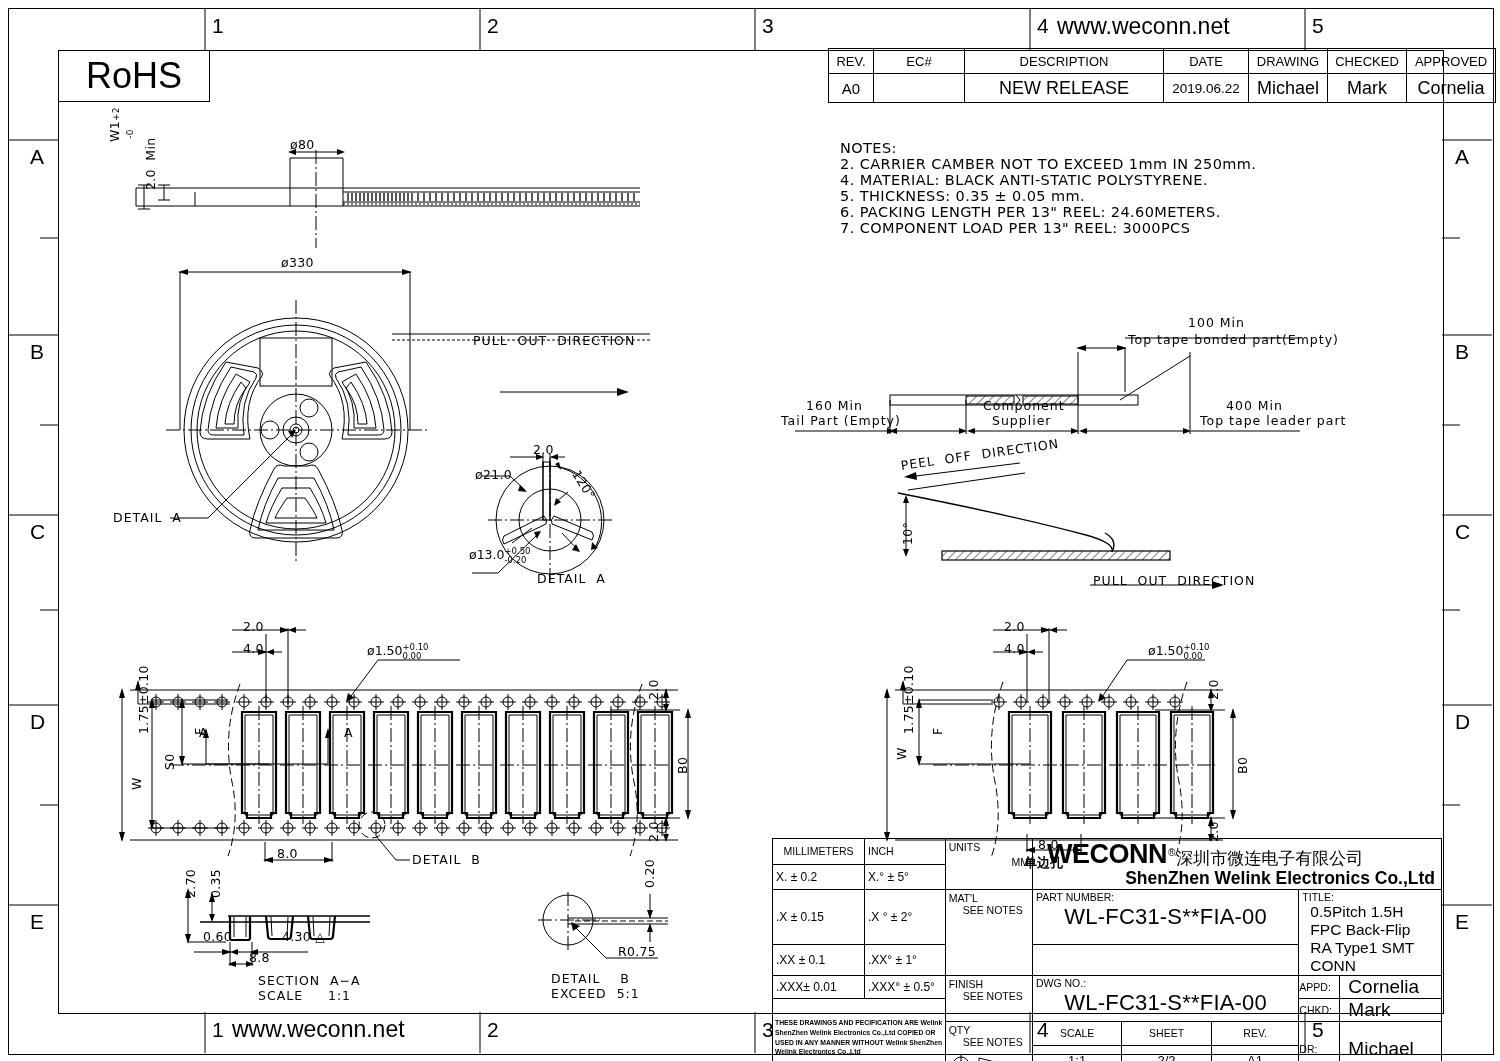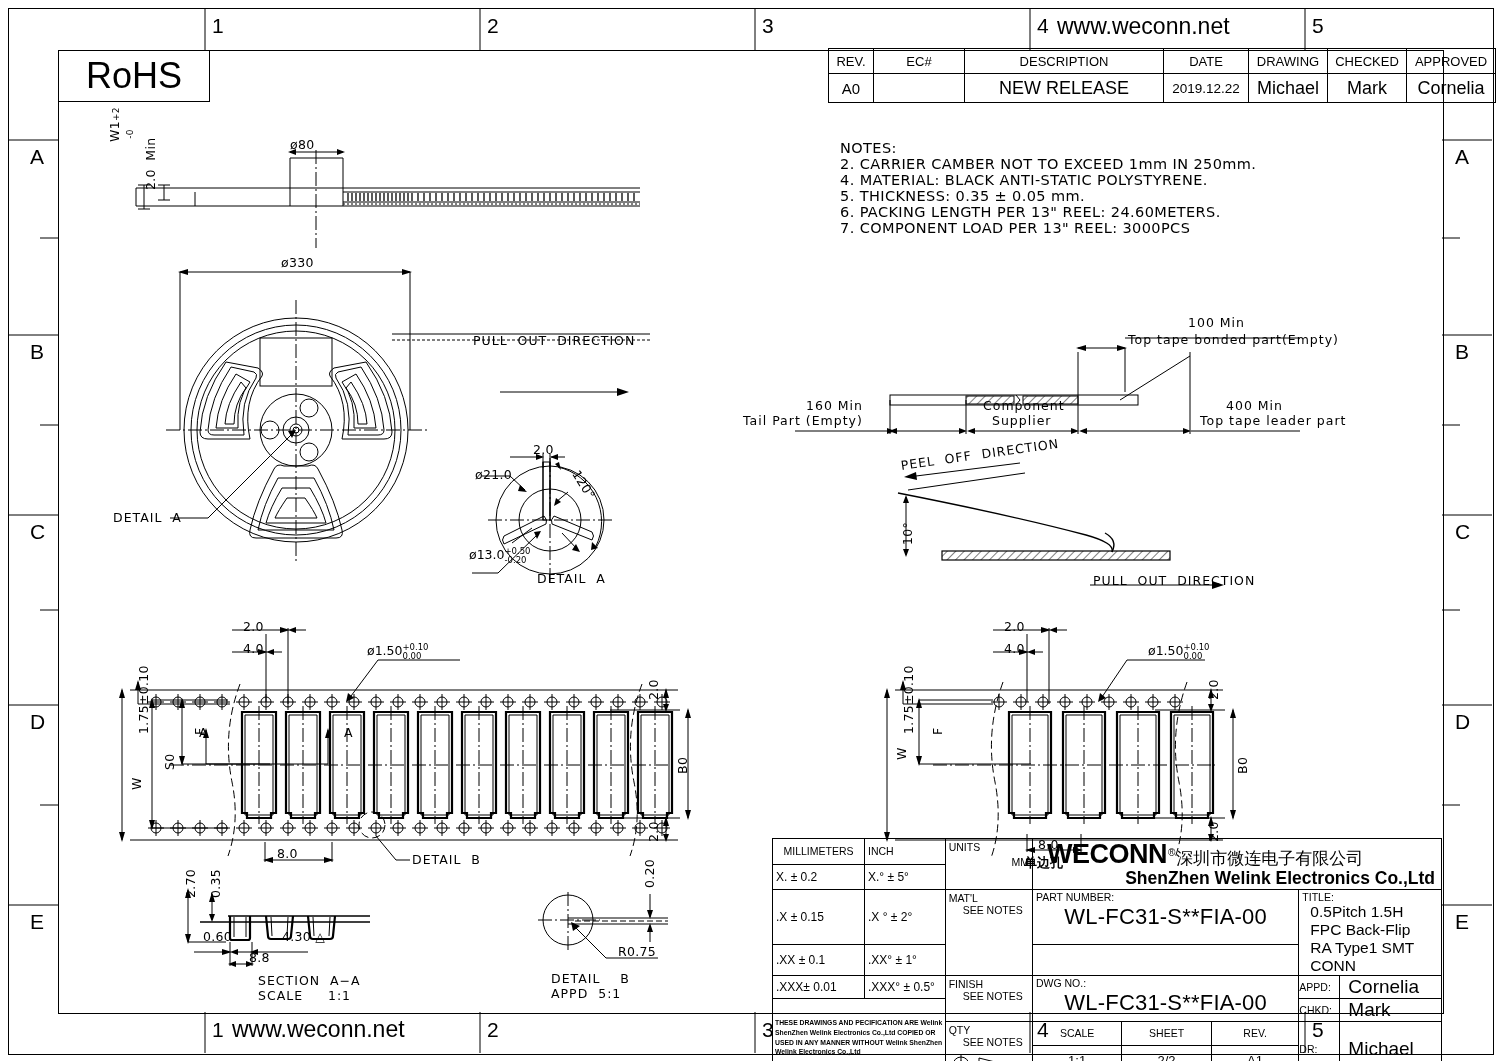--- a/index.html
+++ b/index.html
@@ -129,21 +129,21 @@
     <td class="rth" style="width:198px">DESCRIPTION</td>
     <td class="rth" style="width:84px">DATE</td>
     <td class="rth" style="width:78px">DRAWING</td>
     <td class="rth" style="width:78px">CHECKED</td>
     <td class="rth" style="width:88px">APPROVED</td>
   </tr>
   <tr>
     <td class="rtd">A0</td>
     <td class="rtd"></td>
     <td class="rtd big">NEW RELEASE</td>
-    <td class="rtd small">2019.12.22</td>
+    <td class="rtd small">2019.06.22</td>
     <td class="rtd big">Michael</td>
     <td class="rtd big">Mark</td>
     <td class="rtd big">Cornelia</td>
   </tr>
 </tbody>
   </table>
 
 <div class="abs" style="left:840px;top:140px;">
   <div class="notes">NOTES:</div>
   <div class="notes">2. CARRIER CAMBER NOT TO EXCEED 1mm IN 250mm.</div>
@@ -331,21 +331,21 @@
   <path d="M195,116 L187,119 L195,122" fill="#000"></path>
   <path d="M291,116 L299,119 L291,122" fill="#000"></path>
   <line class="ln thin" x1="302" y1="119" x2="408" y2="119"></line>
   <path d="M307,116 L299,119 L307,122" fill="#000"></path>
   <path d="M403,116 L411,119 L403,122" fill="#000"></path>
   <line class="ln thin" x1="411" y1="119" x2="520" y2="119"></line>
 </svg>
 <div class="txt lbl" style="left:1188px;top:316px">100 Min</div>
 <div class="txt lbl" style="left:1128px;top:333px">Top tape bonded part(Empty)</div>
 <div class="txt lbl" style="left:806px;top:399px">160 Min</div>
-<div class="txt lbl" style="left:743px;top:414px">Tail Part (Empty)</div>
+<div class="txt lbl" style="left:781px;top:414px">Tail Part (Empty)</div>
 <div class="txt lbl" style="left:983px;top:399px">Component</div>
 <div class="txt lbl" style="left:992px;top:414px">Supplier</div>
 <div class="txt lbl" style="left:1226px;top:399px">400 Min</div>
 <div class="txt lbl" style="left:1200px;top:414px">Top tape leader part</div>
 
 <svg class="abs" style="left:890px;top:455px" width="350" height="135">
 
   <rect x="52" y="96" width="228" height="9" fill="url(#hatch)" stroke="#000" stroke-width="1.2"></rect>
 
   <path class="ln med" d="M8 38 Q120 60 196 80 Q225 88 222 97"></path>
@@ -805,21 +805,21 @@
   <line class="ln thin" x1="130" y1="56" x2="130" y2="72"></line>
   <path d="M127,62 L130,53 L133,62" fill="#000"></path>
 
   <line class="ln thin" x1="52" y1="54" x2="86" y2="88"></line>
   <line class="ln thin" x1="86" y1="88" x2="138" y2="88"></line>
   <path d="M53,61 L51,52 L60,56" fill="#000"></path>
 </svg>
 <div class="txt dimtxt" style="left:643px;top:888px;transform:rotate(-90deg);transform-origin:left top">0.20</div>
 <div class="txt dimtxt" style="left:618px;top:945px">R0.75</div>
 <div class="txt lbl" style="left:551px;top:972px">DETAIL    B</div>
-<div class="txt lbl" style="left:551px;top:987px">APPD  5:1</div>
+<div class="txt lbl" style="left:551px;top:987px">EXCEED  5:1</div>
 
 <div class="abs" id="titleblock">
   <table>
     <tbody>
         <tr>
       <td class="tbs" style="width:88px;height:22px;text-align:center">MILLIMETERS</td>
       <td class="tbs" style="width:82px;height:22px">INCH</td>
       <td rowspan="2" style="width:84px;vertical-align:top;padding-top:2px">
         <div class="tbs">UNITS</div>
         <div class="tbs" style="text-align:right;padding-top:3px">MM</div>

